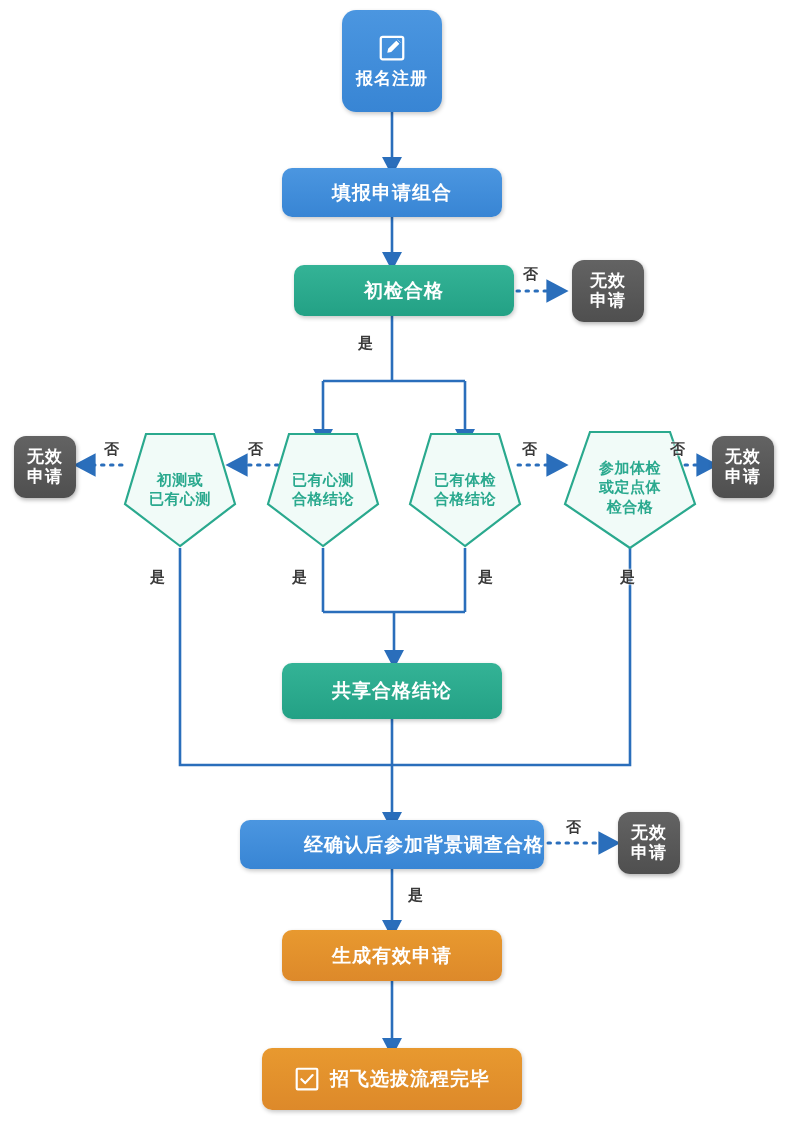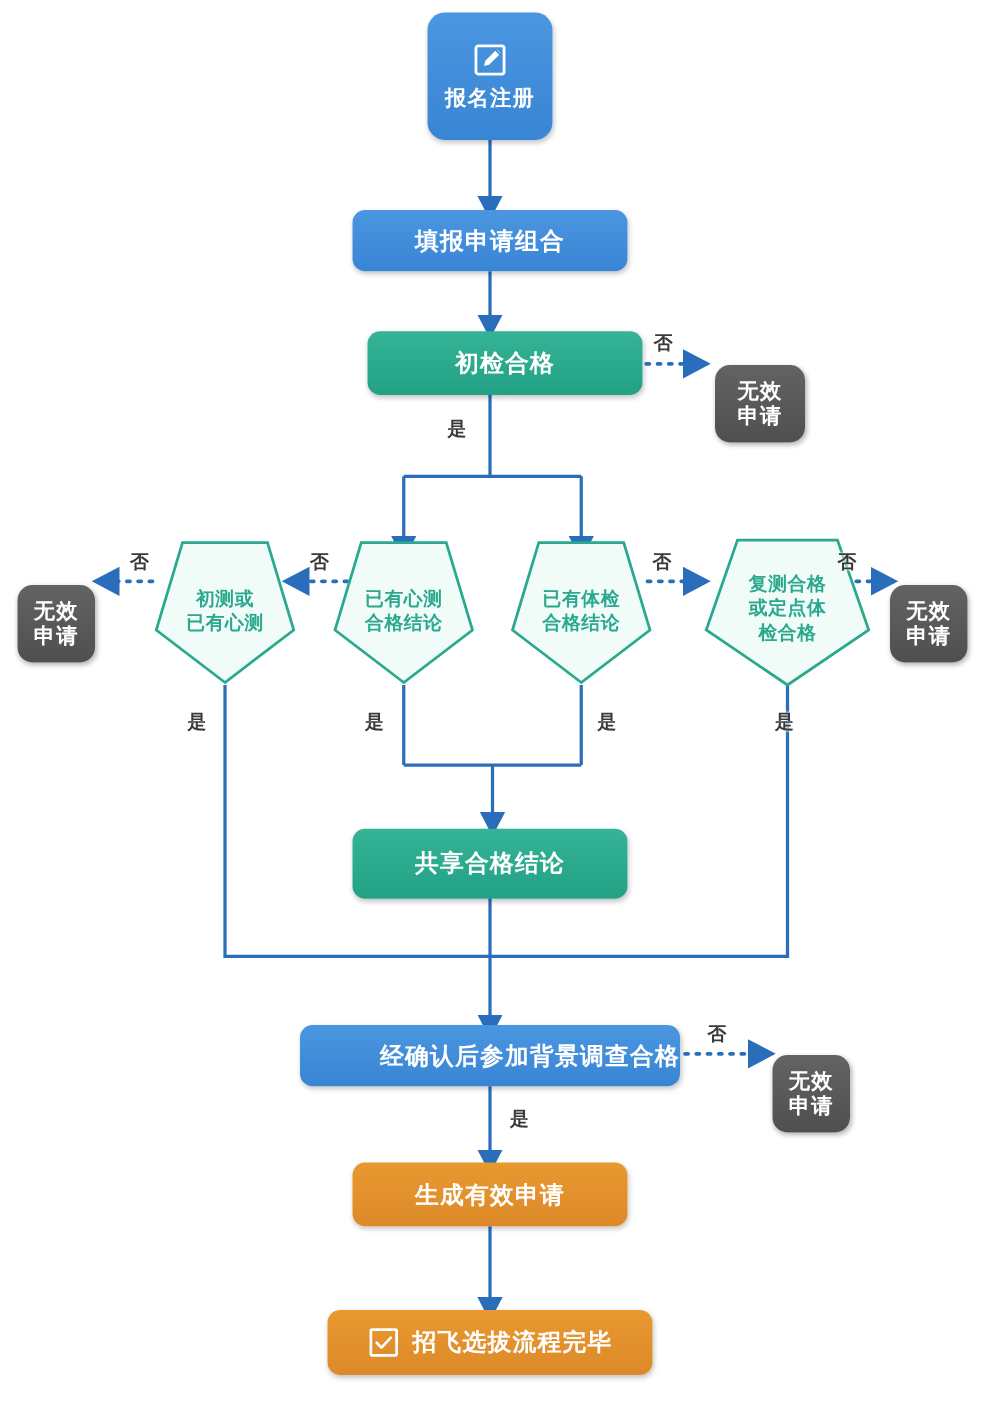--- a/index.html
+++ b/index.html
@@ -14,21 +14,21 @@
 
   .node{position:absolute;box-sizing:border-box;display:flex;align-items:center;
         justify-content:center;text-align:center;color:#ffffff;
         font-weight:bold;letter-spacing:1px;z-index:3;}
 
   .rounded{border-radius:10px;box-shadow:1px 2px 4px rgba(0,0,0,.22);}
   .blue{background:linear-gradient(180deg,#4b96e0 0%,#3885d4 100%);}
   .green{background:linear-gradient(180deg,#34b396 0%,#23a185 100%);}
   .orange{background:linear-gradient(180deg,#e8992f 0%,#dd892a 100%);}
   .gray{background:linear-gradient(180deg,#636363 0%,#4f4f4f 100%);border-radius:12px;
-        box-shadow:1px 2px 4px rgba(0,0,0,.3);margin-top:32px;}
+        box-shadow:1px 2px 4px rgba(0,0,0,.3);}
 
   .start-box{flex-direction:column;gap:4px;border-radius:14px;}
   .icon-edit{width:30px;height:30px;}
   .icon-check{width:26px;height:26px;margin-right:10px;}
 
   .penta{position:absolute;z-index:3;}
   .penta svg{position:absolute;left:0;top:0;}
   .penta .plabel{position:absolute;left:0;top:0;width:100%;
      display:flex;flex-direction:column;align-items:center;justify-content:center;
      color:#2aa98e;font-weight:bold;line-height:1.28;font-size:15px;letter-spacing:.5px;}
@@ -142,21 +142,21 @@
       <span>已有体检</span>
       <span>合格结论</span>
     </div>
   </div>
 
   <div class="penta" style="left:562px;top:428px;width:136px;height:122px;">
     <svg width="136" height="122" viewBox="0 0 136 122">
       <polygon points="68,2 133,46 108,118 28,118 3,46" fill="#f1fbf8" stroke="#2aa98e" stroke-width="2.2" transform="rotate(180 68 61)"></polygon>
     </svg>
     <div class="plabel" style="height:114px;top:2px;">
-      <span>复测合格</span>
+      <span>参加体检</span>
       <span>或定点体</span>
       <span>检合格</span>
     </div>
   </div>
 
   <div class="node gray t17" style="left:14px;top:436px;width:62px;height:62px;flex-direction:column;line-height:1.15;">
     <span>无效</span>
     <span>申请</span>
   </div>
 
@@ -175,21 +175,21 @@
 
   <div class="node gray t17" style="left:618px;top:812px;width:62px;height:62px;flex-direction:column;line-height:1.15;">
     <span>无效</span>
     <span>申请</span>
   </div>
 
   <div class="node rounded orange t19" style="left:282px;top:930px;width:220px;height:51px;">
     <span>生成有效申请</span>
   </div>
 
-  <div class="node rounded orange t19" style="left:262px;top:1048px;width:260px;height:52px;">
+  <div class="node rounded orange t19" style="left:262px;top:1048px;width:260px;height:62px;">
     <span class="icon-check">
       <svg viewBox="0 0 24 24" width="26" height="26" fill="none" stroke="#ffffff" stroke-width="2" stroke-linecap="round" stroke-linejoin="round">
         <rect x="2.5" y="2.5" width="19" height="19" rx="1"></rect>
         <path d="M6.8 12.2 L10.3 15.8 L17.2 8.4"></path>
       </svg>
     </span>
     <span>招飞选拔流程完毕</span>
   </div>
 
   <div class="edge-label" style="left:523px;top:265px;">否</div>

